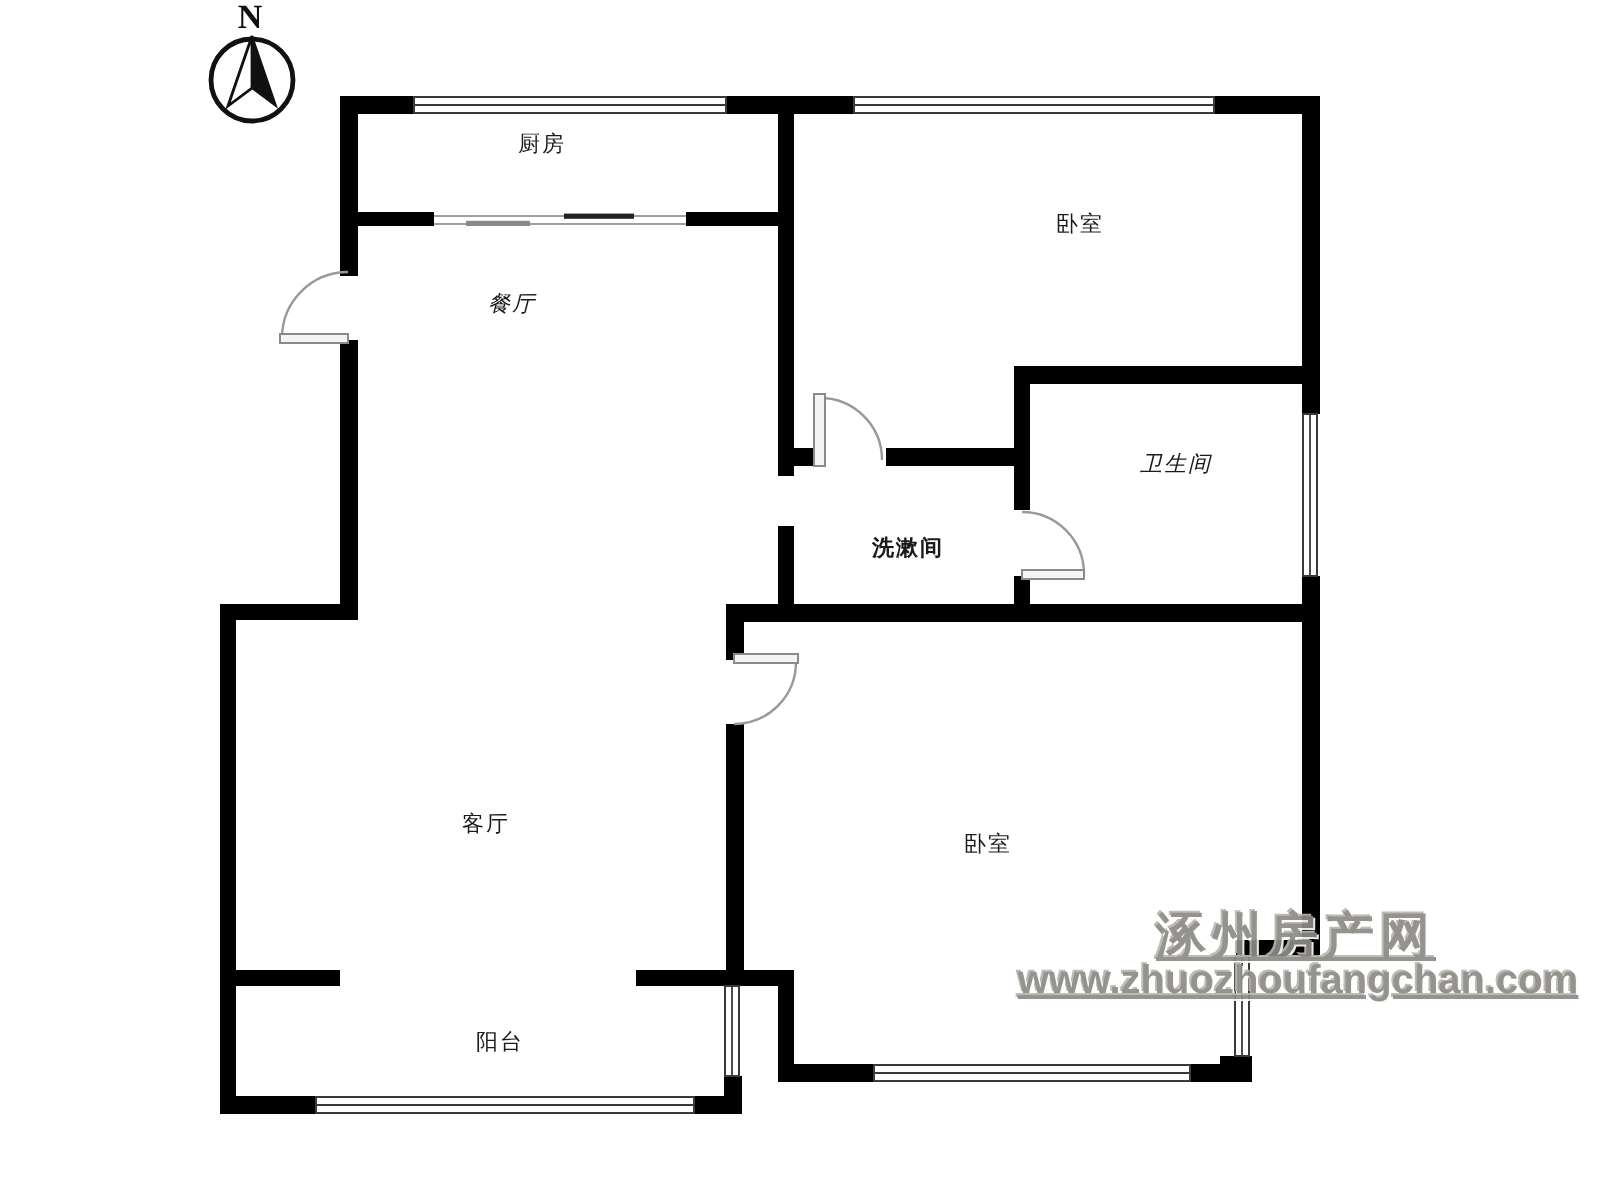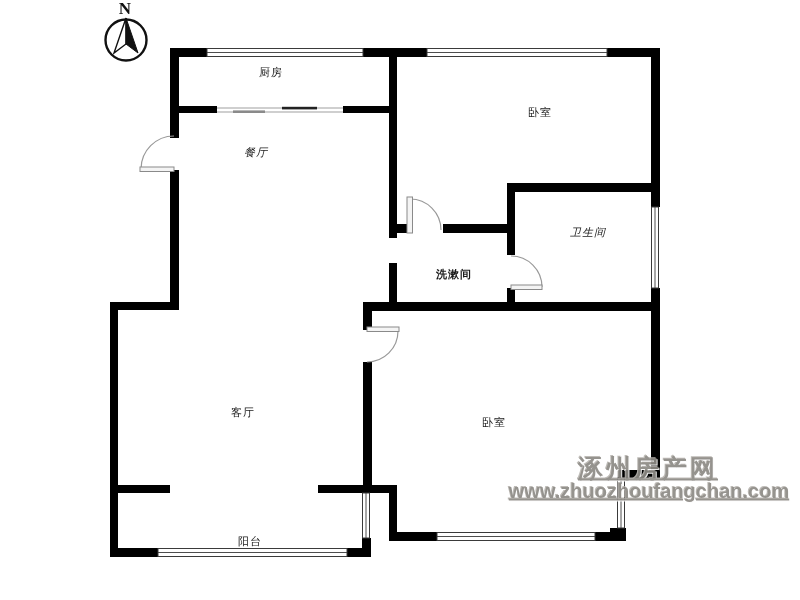--- a/index.html
+++ b/index.html
@@ -170,20 +170,20 @@
 
   <span class="compass-n" style="left:125px;top:9px;">N</span>
 
   <span class="room-label" style="left:271px;top:72px;">厨房</span>
   <span class="room-label" style="left:256px;top:152px;font-style:italic;">餐厅</span>
   <span class="room-label" style="left:540px;top:112px;">卧室</span>
   <span class="room-label" style="left:588px;top:232px;font-style:italic;">卫生间</span>
   <span class="room-label" style="left:454px;top:274px;font-weight:bold;">洗漱间</span>
   <span class="room-label" style="left:243px;top:412px;">客厅</span>
   <span class="room-label" style="left:494px;top:422px;">卧室</span>
-  <span class="room-label" style="left:250px;top:521px;margin-top:20px;">阳台</span>
+  <span class="room-label" style="left:250px;top:521px;">阳台</span>
 
   <div class="watermark">
     <span class="wm-line wm-name">涿州房产网</span>
     <span class="wm-line wm-url">www.zhuozhoufangchan.com</span>
   </div>
 
 </div>
 
 </body></html>

